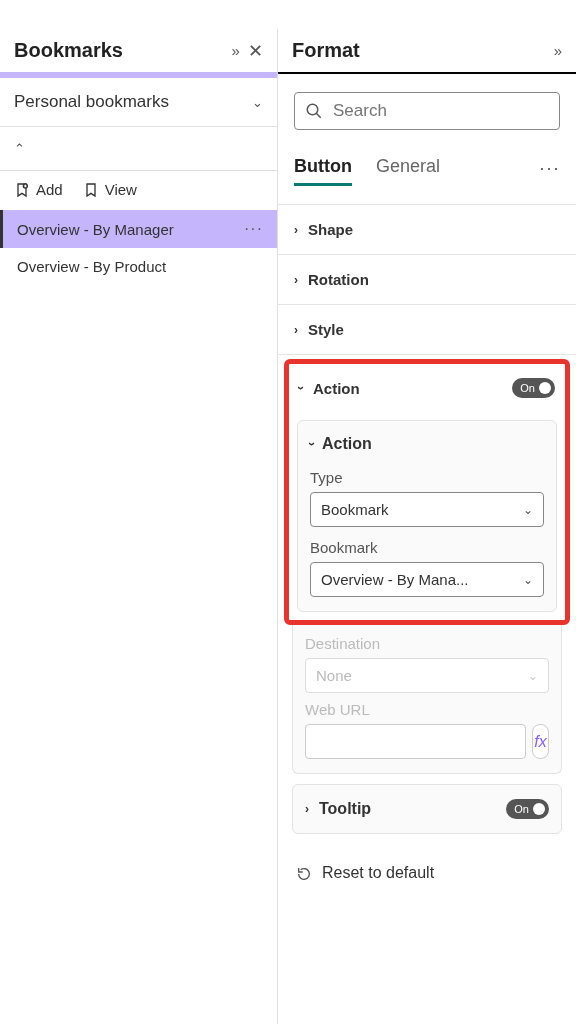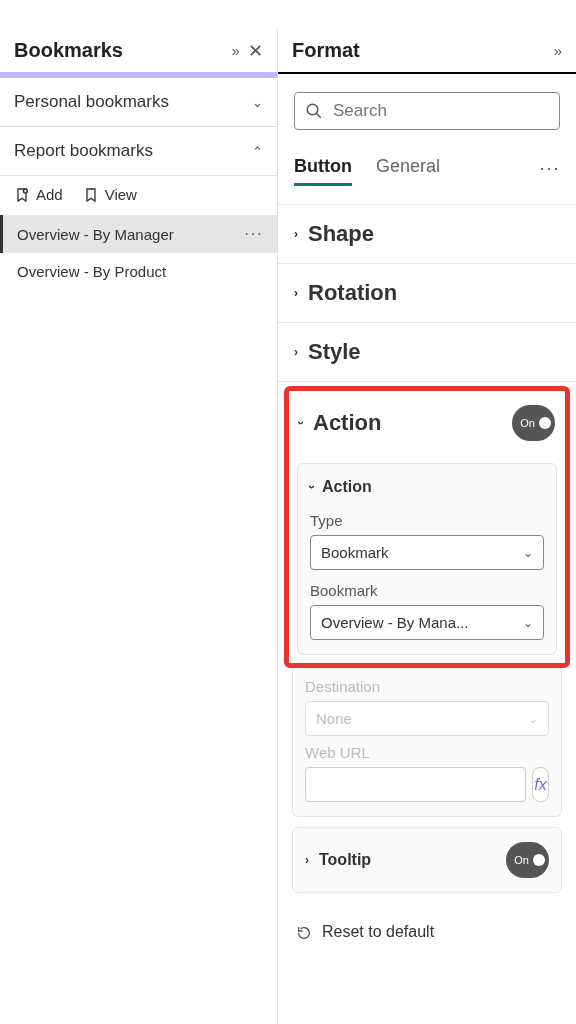--- a/index.html
+++ b/index.html
@@ -13,35 +13,35 @@
 .close-x { font-size: 18px; color: #555; cursor: pointer; }
 .section-header { display: flex; align-items: center; padding: 14px 14px; border-bottom: 1px solid #e0e0e0; cursor: pointer; }
 .section-header.top-border { border-top: 6px solid #c4b5fd; justify-content: flex-end; }
 .section-title { font-size: 17px; color: #333; flex: 1; }
 .chevron-down, .chevron-up { font-size: 13px; color: #555; }
 .toolbar { display: flex; padding: 10px 14px 12px; gap: 20px; }
 .toolbar-btn { display: flex; align-items: center; gap: 6px; cursor: pointer; color: #333; font-size: 15px; }
 .toolbar-btn svg { width: 16px; height: 16px; }
 .bookmark-list { }
 .bookmark-item { padding: 10px 14px; font-size: 15px; color: #333; cursor: pointer; border-left: 3px solid transparent; display: flex; align-items: center; }
-.bookmark-item.selected { background: #e5e5e5; border-left: 3px solid #333; }
+.bookmark-item.selected { background: #c4b5fd; border-left: 3px solid #333; }
 .bookmark-item .dots { margin-left: auto; color: #555; font-size: 16px; letter-spacing: 1px; }
 .search-wrap { padding: 18px 16px 8px; }
 .search-box { display: flex; align-items: center; border: 1px solid #888; border-radius: 4px; padding: 8px 10px; }
 .search-box svg { width: 18px; height: 18px; flex-shrink: 0; }
 .search-box input { border: none; outline: none; font-size: 17px; color: #666; margin-left: 10px; flex: 1; background: transparent; }
 .tabs { display: flex; align-items: center; padding: 12px 16px 0; }
 .tab { font-size: 18px; color: #666; padding: 6px 0; margin-right: 24px; cursor: pointer; border-bottom: 3px solid transparent; }
 .tab.active { color: #222; font-weight: 700; border-bottom: 3px solid #0b7a75; }
 .tab-more { margin-left: auto; color: #555; font-size: 18px; letter-spacing: 1px; cursor: pointer; }
 .format-row { display: flex; align-items: center; padding: 16px 16px; border-bottom: 1px solid #e5e5e5; cursor: pointer; }
 .format-row.first { margin-top: 18px; border-top: 1px solid #e5e5e5; }
 .format-row .arrow { font-size: 12px; color: #333; margin-right: 10px; font-weight: bold; }
-.format-row .label { font-size: 22px; font-weight: 600; color: #333; flex: 1; }
-.toggle { display: inline-flex; align-items: center; background: #555; border-radius: 999px; padding: 2px 4px 2px 8px; gap: 4px; height: 36px; }
+.format-row .label { font-size: 15px; font-weight: 600; color: #333; flex: 1; }
+.toggle { display: inline-flex; align-items: center; background: #555; border-radius: 999px; padding: 2px 4px 2px 8px; gap: 4px; height: 20px; }
 .toggle .text { color: #fff; font-size: 11px; }
 .toggle .knob { width: 12px; height: 12px; background: #fff; border-radius: 50%; }
 .highlight-box { border: 5px solid #e8342d; border-radius: 6px; margin: 4px 6px 0 6px; }
 .highlight-box .format-row { border-bottom: none; padding: 14px 10px; }
 .card { background: #fafafa; border: 1px solid #e3e3e3; border-radius: 6px; margin: 8px; padding: 0; }
 .card-header { display: flex; align-items: center; padding: 14px 12px 10px; cursor: pointer; }
 .card-header .arrow { font-size: 12px; color: #333; margin-right: 8px; font-weight: bold; }
 .card-header .label { font-size: 16px; font-weight: 600; color: #333; }
 .field { padding: 6px 12px 6px; }
 .field-label { font-size: 15px; color: #555; margin-bottom: 6px; }
@@ -72,21 +72,20 @@
     <span class="chevrons">»</span>
     <span class="close-x">✕</span>
   </div>
 
   <div class="section-header top-border">
     <span class="section-title">Personal bookmarks</span>
     <span class="chevron-down">⌄</span>
   </div>
 
   <div class="section-header">
-    <span class="section-title">Report bookmarks</span>
     <span class="chevron-up">⌃</span>
   </div>
 
   <div class="toolbar">
     <div class="toolbar-btn">
       <svg viewBox="0 0 24 24" fill="none" stroke="#333" stroke-width="2">
           <path d="M6 3h12v18l-6-4-6 4V3z"></path>
           <circle cx="17" cy="6" r="4" fill="#333" stroke="none"></circle>
           <line x1="17" y1="4" x2="17" y2="8" stroke="#fff" stroke-width="1.5"></line>
           <line x1="15" y1="6" x2="19" y2="6" stroke="#fff" stroke-width="1.5"></line>

